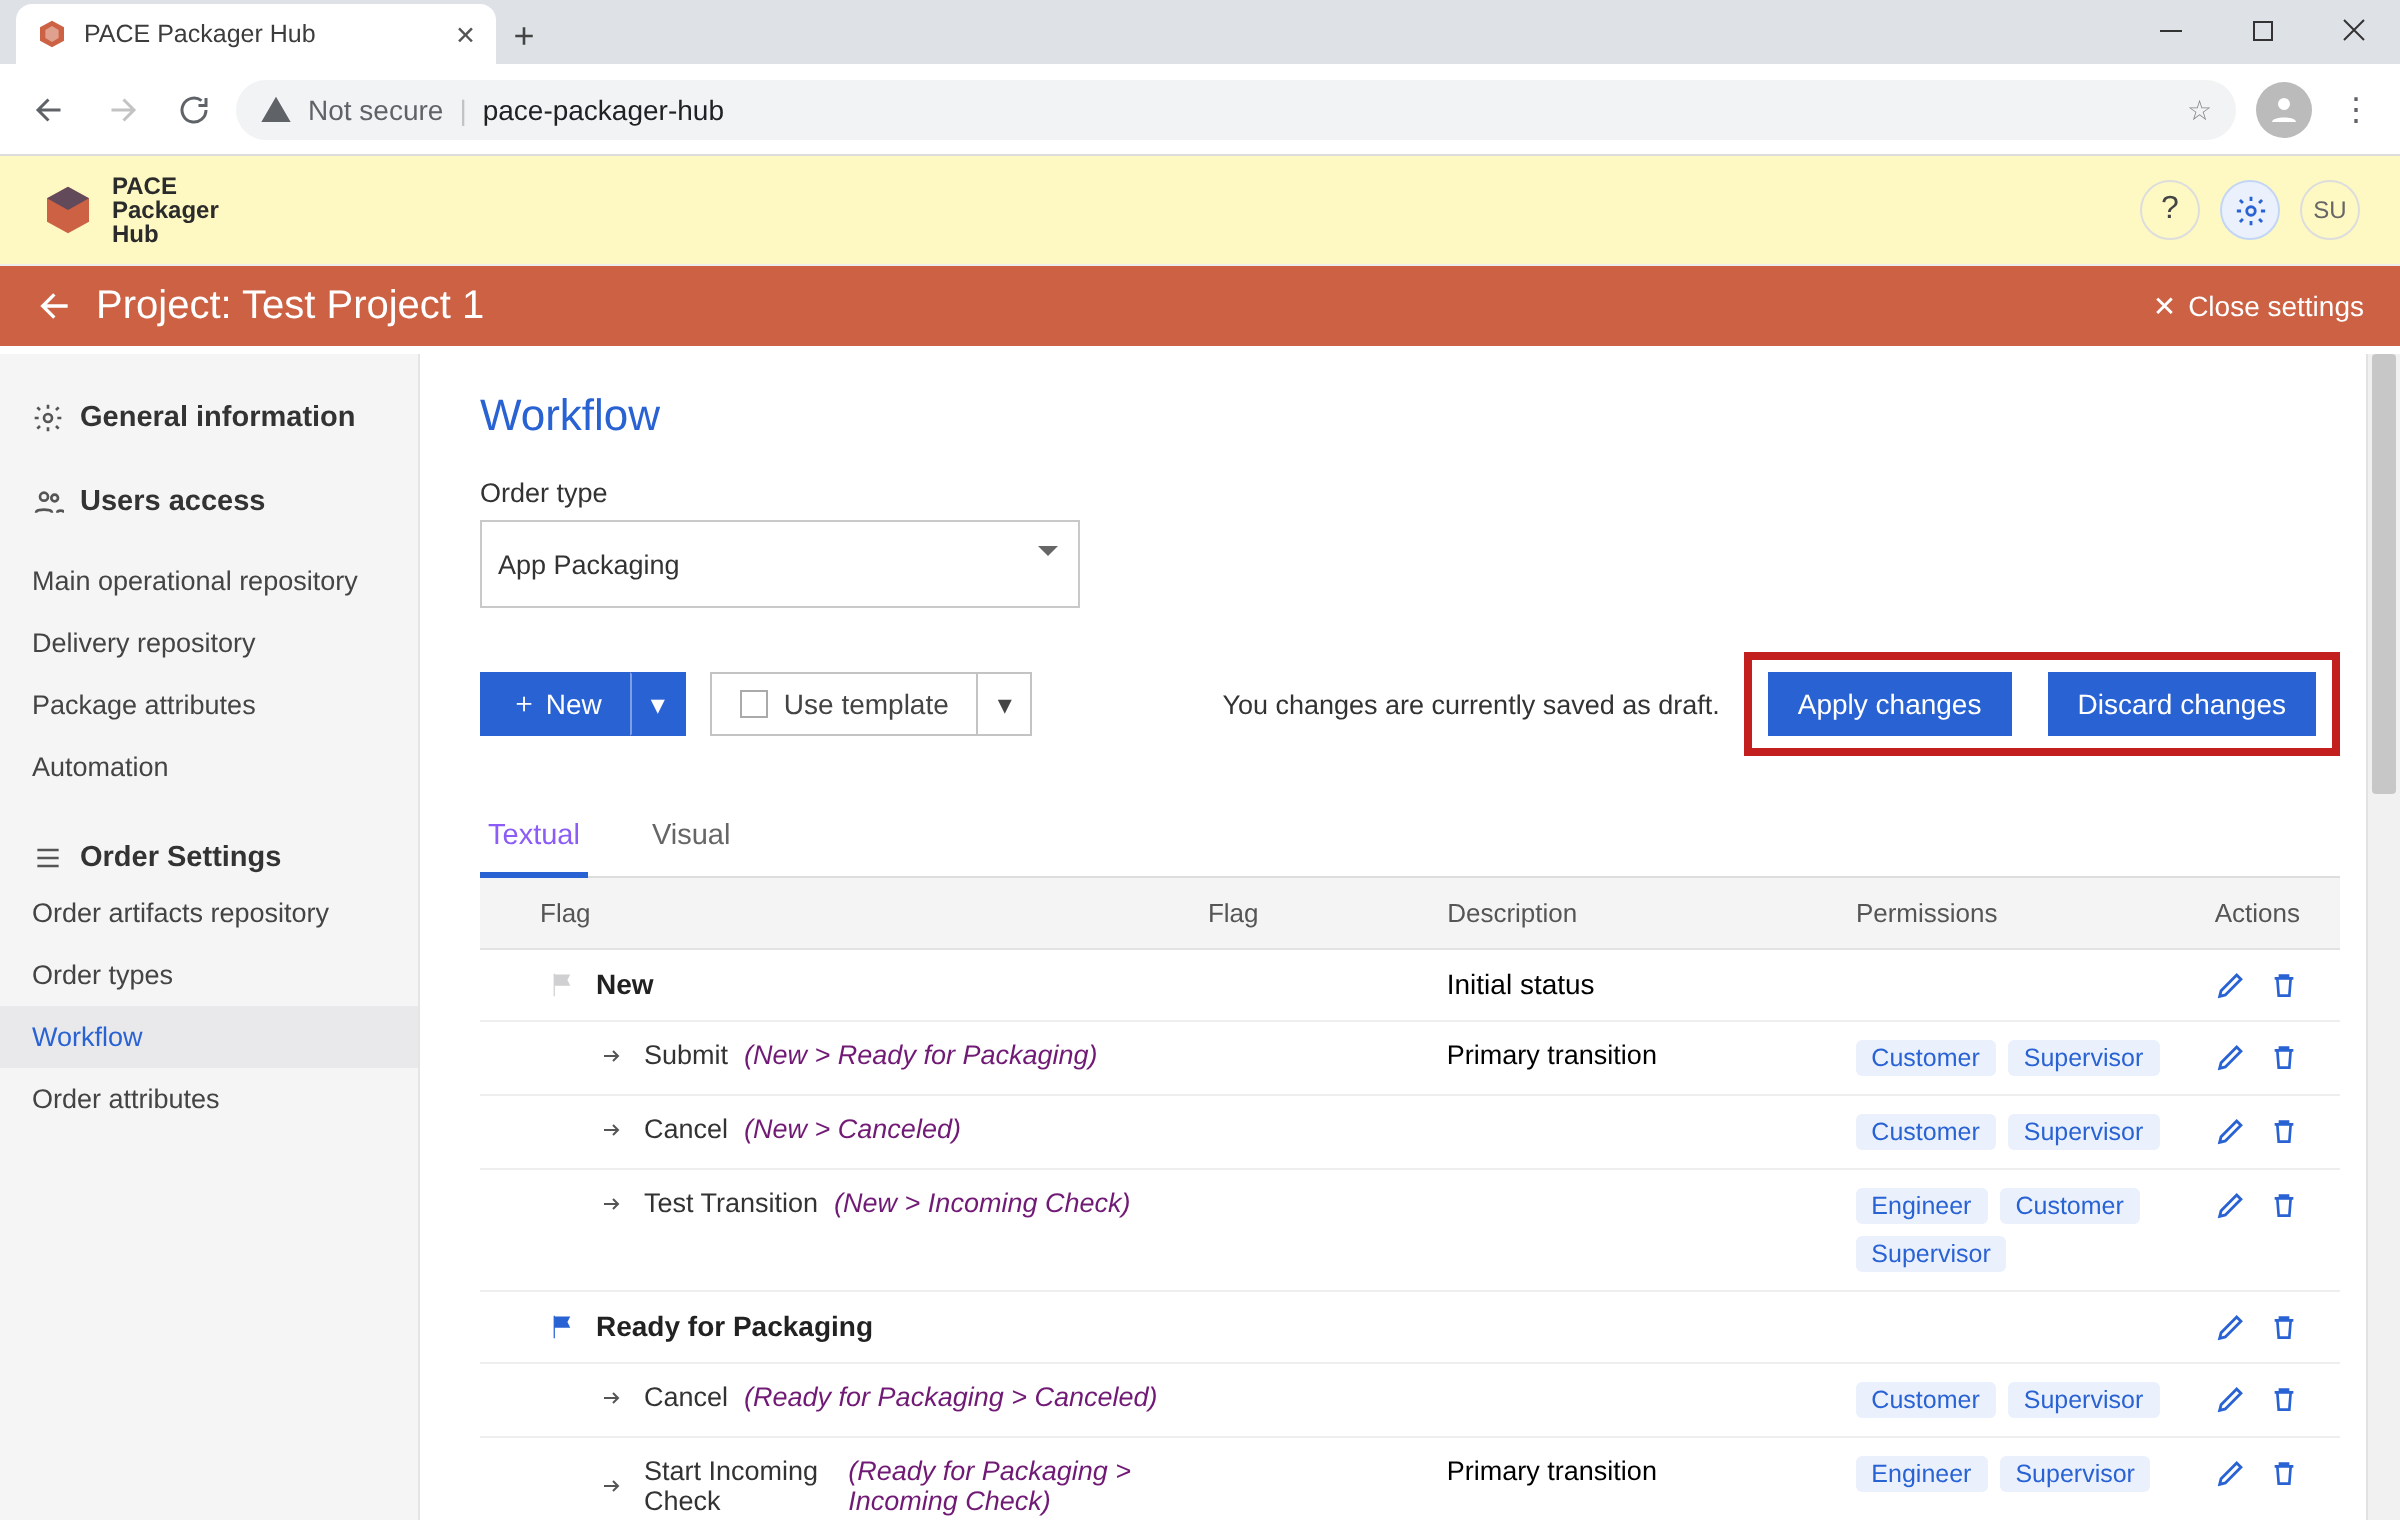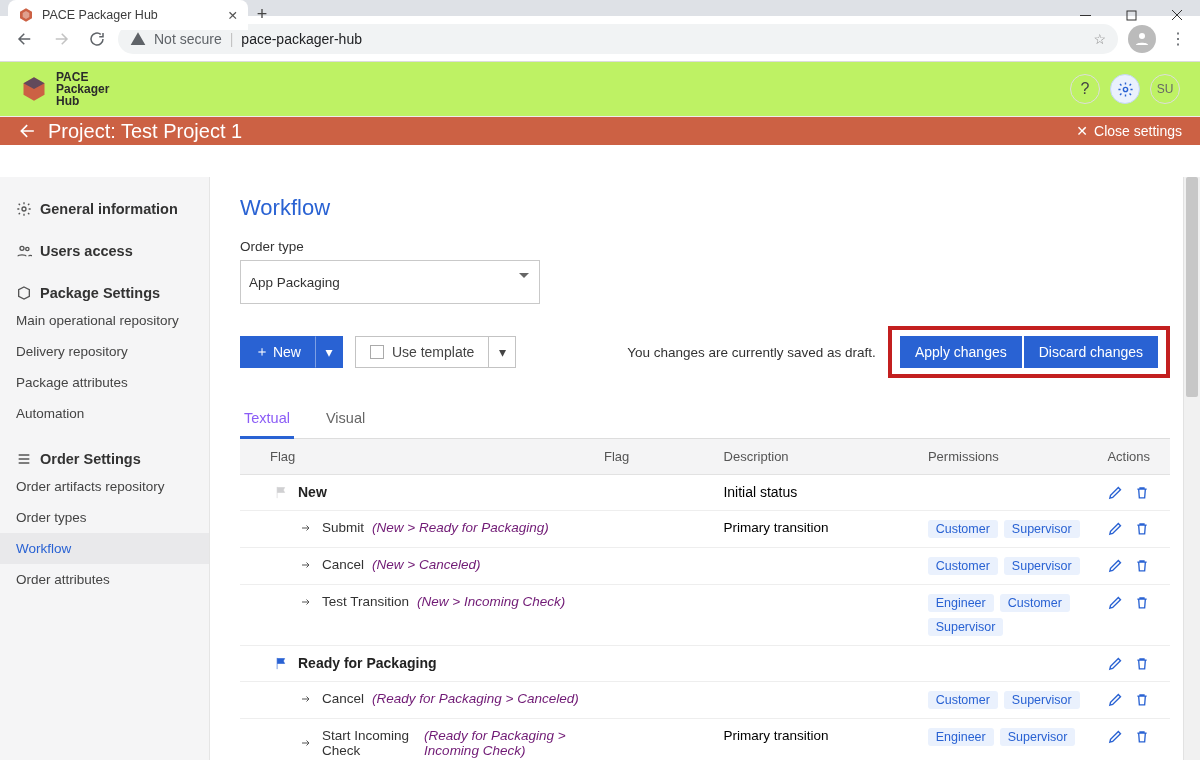--- a/index.html
+++ b/index.html
@@ -1,46 +1,46 @@
 <!DOCTYPE html>
 <html><head>
 <meta charset="utf-8">
 <style>
   * { margin: 0; padding: 0; box-sizing: border-box; font-family: "Segoe UI", Arial, sans-serif; }
   body { width: 1200px; height: 760px; background: #fff; overflow: hidden; position: relative; }
 
   
-  .titlebar { height: 16px; background: #dee1e6; display: flex; position: relative; }
+  .titlebar { height: 32px; background: #dee1e6; display: flex; align-items: flex-end; position: relative; }
   .wincontrols { position: absolute; right: 0; top: 0; display: flex; }
   .wincontrols div { width: 46px; height: 30px; display: flex; align-items: center; justify-content: center; color: #444; }
   .tab { background: #fff; height: 30px; margin-left: 8px; min-width: 240px; border-radius: 8px 8px 0 0; display: flex; align-items: center; padding: 0 10px; font-size: 12.5px; color: #3c3c3c; gap:8px; }
   .tab .favicon { width:16px; height:16px; }
   .tab .close { margin-left:auto; color:#555; }
   .newtab { width:28px; height:28px; display:flex; align-items:center; justify-content:center; color:#444; font-size:18px; }
   .addressbar { height: 46px; background:#fff; border-bottom:1px solid #dcdcdc; display:flex; align-items:center; padding:0 10px; gap:6px; }
   .nav-icon { width:30px; height:30px; display:flex; align-items:center; justify-content:center; color:#5f6368; border-radius:50%; }
   .nav-icon.disabled { color:#b5b5b5; }
   .urlbox { flex:1; height:30px; background:#f1f3f4; border-radius:15px; display:flex; align-items:center; padding:0 12px; font-size:14px; color:#5f6368; gap:8px; }
   .urlhost { color:#202124; }
   .star { margin-left:auto; color:#888; }
   .avatar-chrome { width:28px; height:28px; background:#bbb; border-radius:50%; margin:0 4px; display:flex; align-items:center; justify-content:center; color:#fff; }
   .dots { width:24px; text-align:center; color:#5f6368; }
 
   
-  .appbar { height:55px; background:#bef264; display:flex; align-items:center; padding:0 20px; border-bottom:1px solid #eee;}
+  .appbar { height:55px; background:#fef9c3; display:flex; align-items:center; padding:0 20px; border-bottom:1px solid #eee;}
   .logo { display:flex; align-items:center; gap:8px; }
   .logo-mark { width:28px; height:28px; }
   .logo-text { font-size:12px; line-height:1; color:#2b2b2b; font-weight:600;}
   .appbar-right { margin-left:auto; display:flex; gap:10px; align-items:center; }
   .iconbtn { width:30px; height:30px; border:1px solid #ddd; border-radius:50%; display:flex; align-items:center; justify-content:center; color:#444; }
   .iconbtn.blue { color:#2962d3; border-color:#c3d6f5; background:#eaf1fd;}
   .su { font-size:12px; color:#666; }
 
   
-  .projectbar { height:28px; background:#cc6144; color:#fff; display:flex; align-items:center; padding:0 18px; font-size:15px; }
+  .projectbar { height:40px; background:#cc6144; color:#fff; display:flex; align-items:center; padding:0 18px; font-size:15px; }
   .projectbar .title { font-size:20px; font-weight:400; margin-left:10px;}
   .projectbar .close { margin-left:auto; display:flex; align-items:center; gap:6px; font-size:14px; }
 
   
   .app-body { position:absolute; top:177px; bottom:0; left:0; right:0; display:flex; }
   .sidebar { width:210px; background:#f5f5f6; border-right:1px solid #e5e5e5; padding-top:14px; font-size:14px; color:#333; overflow:auto;}
   .side-section { padding:10px 16px 4px; font-weight:600; font-size:14.5px; display:flex; align-items:center; gap:8px;}
   .side-item { padding:8px 16px 8px 16px; font-size:13.5px; color:#444; cursor:pointer; }
   .side-item.sel { color:#2962d3; background:#e9e9eb;}
   .side-gap { height:12px; }
@@ -54,21 +54,21 @@
   .toolbar-row { display:flex; align-items:center; margin-top:22px; gap:12px; }
   .btn { height:32px; display:inline-flex; align-items:center; padding:0 14px; font-size:14px; border:1px solid transparent; cursor:pointer; }
   .btn.primary { background:#2962d3; color:#fff; }
   .btn.ghost { background:#fff; border-color:#c3c3c3; color:#444; }
   .btn-split { display:inline-flex; }
   .btn-split .main { border-right:none;}
   .btn-split .drop { width:28px; padding:0; justify-content:center; border-left:1px solid #c3c3c3;}
   .btn-split.primary .drop{ border-left:1px solid rgba(255,255,255,.4);}
   .chk { width:14px; height:14px; border:1px solid #aaa; margin-right:8px; display:inline-block; }
   .draft-msg { font-size:13.5px; color:#333; margin-left:auto; }
-  .action-box { border:4px solid #c31f1f; padding:6px 8px; display:flex; gap:2px; }
+  .action-box { border:4px solid #c31f1f; padding:6px 8px; display:flex; gap:18px; }
 
   .tabs { display:flex; gap:28px; border-bottom:1px solid #ddd; margin-top:22px; }
   .tab-item { padding:10px 4px; font-size:14.5px; color:#666; cursor:pointer; }
   .tab-item.active { color:#8b5cf6; border-bottom:3px solid #2962d3; margin-bottom:-1px; font-weight:500;}
 
   
   .tbl-head { display:flex; background:#f4f4f5; border-bottom:1px solid #e2e2e2; font-size:13px; color:#555; padding:10px 0;}
   .col-name{ width:365px; padding-left:30px;}
   .col-flag{ width:120px;}
   .col-desc{ width:205px;}
@@ -211,26 +211,20 @@
     <div class="side-gap"></div>
     <div class="side-section">
       <svg width="16" height="16" viewBox="0 0 24 24">
           <circle cx="9" cy="8" r="3" fill="none" stroke="#555" stroke-width="2"></circle>
           <circle cx="17" cy="9" r="2.5" fill="none" stroke="#555" stroke-width="2"></circle>
           <path d="M3 20c0-3 12-3 12 0m4 0c0-2 5-2 5 0" fill="none" stroke="#555" stroke-width="2"></path>
         </svg>
       <span>Users access</span>
     </div>
     <div class="side-gap"></div>
-    <div class="side-section">
-      <svg width="16" height="16" viewBox="0 0 24 24">
-          <path d="M12 3l8 4v10l-8 4-8-4V7z" fill="none" stroke="#555" stroke-width="2"></path>
-        </svg>
-      <span>Package Settings</span>
-    </div>
     <div class="side-item">Main operational repository</div>
     <div class="side-item">Delivery repository</div>
     <div class="side-item">Package attributes</div>
     <div class="side-item">Automation</div>
     <div class="side-gap"></div>
     <div class="side-section">
       <svg width="16" height="16" viewBox="0 0 24 24">
           <path d="M4 6h16M4 12h16M4 18h16" stroke="#555" stroke-width="2"></path>
         </svg>
       <span>Order Settings</span>

